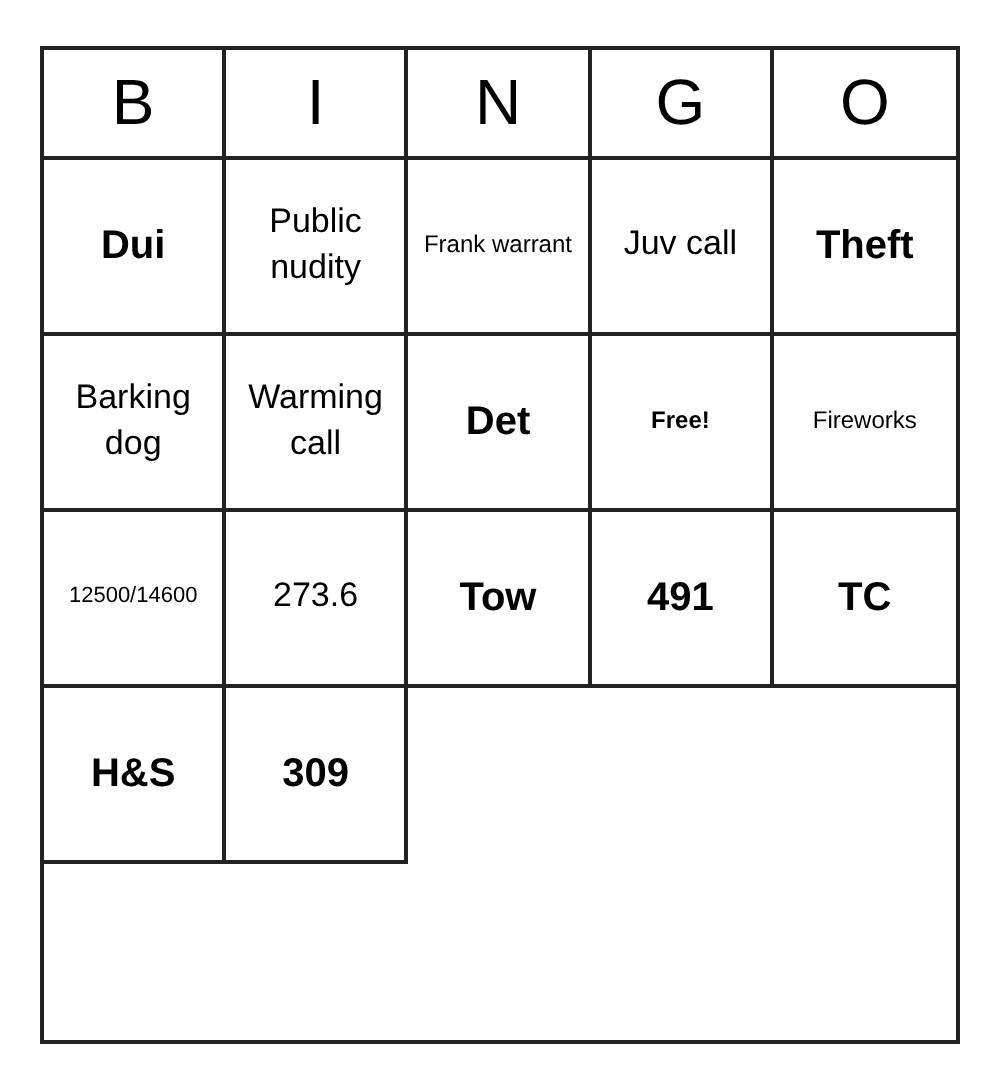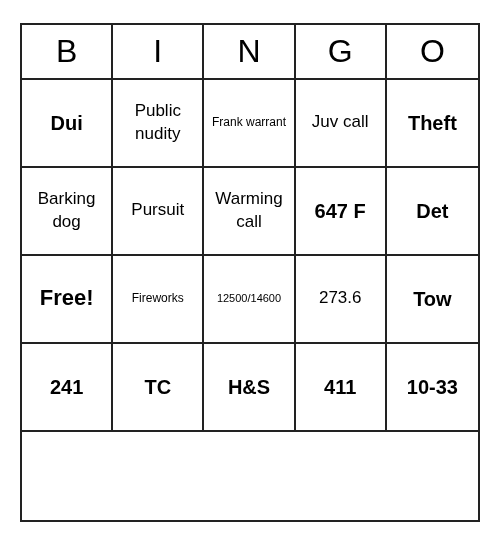--- a/index.html
+++ b/index.html
@@ -46,21 +46,21 @@
       font-size: 17px;
       line-height: 1.3;
     }
     .bingo-cell:nth-child(5n) {
       border-right: none;
     }
     .bingo-cell:nth-child(n+21) {
       border-bottom: none;
     }
     .bingo-cell.free {
-      font-size: 22px;
+      font-size: 12px;
       font-weight: bold;
     }
     .bingo-cell.large {
       font-size: 20px;
       font-weight: bold;
     }
     .bingo-cell.small {
       font-size: 12px;
     }
     .bingo-cell.xsmall {
@@ -78,28 +78,25 @@
       <div class="header-cell">G</div>
       <div class="header-cell">O</div>
     </div>
   <div class="bingo-grid">
   <div class="bingo-cell large">Dui</div>
       <div class="bingo-cell">Public nudity</div>
       <div class="bingo-cell small">Frank warrant</div>
       <div class="bingo-cell">Juv call</div>
       <div class="bingo-cell large">Theft</div>
       <div class="bingo-cell">Barking dog</div>
-      <div class="bingo-cell">Pursuit</div>
       <div class="bingo-cell">Warming call</div>
-      <div class="bingo-cell large">647 F</div>
       <div class="bingo-cell large">Det</div>
       <div class="bingo-cell free">Free!</div>
       <div class="bingo-cell small">Fireworks</div>
       <div class="bingo-cell xsmall">12500/14600</div>
       <div class="bingo-cell">273.6</div>
       <div class="bingo-cell large">Tow</div>
-      <div class="bingo-cell large">241</div>
+      <div class="bingo-cell large">491</div>
       <div class="bingo-cell large">TC</div>
       <div class="bingo-cell large">H&amp;S</div>
-      <div class="bingo-cell large">411</div>
-      <div class="bingo-cell large">10-33</div>
+      <div class="bingo-cell large">309</div>
     </div>
 </div>
 
 </body></html>

